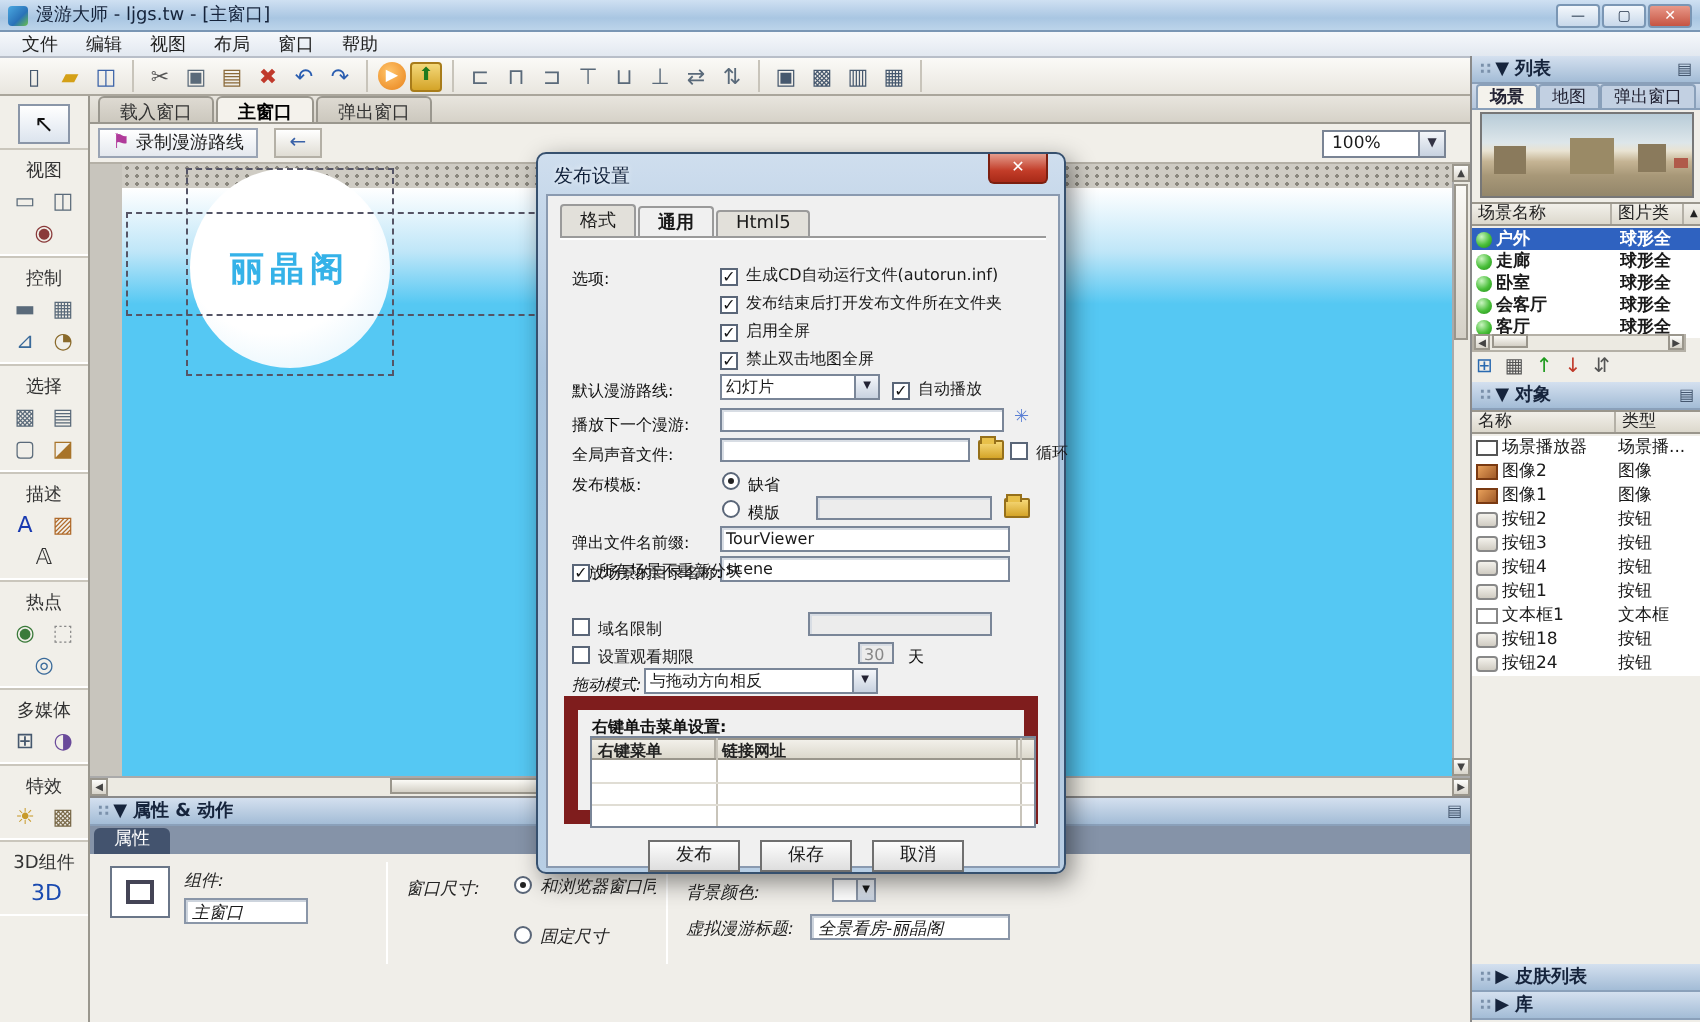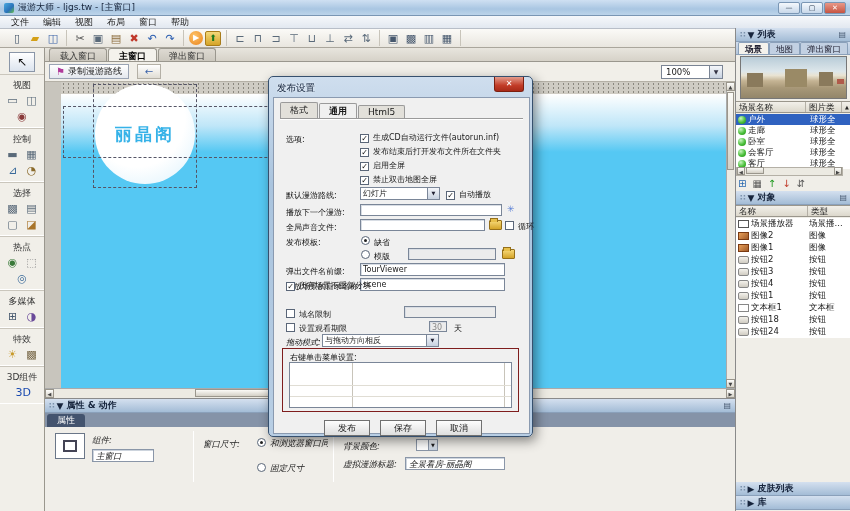--- a/index.html
+++ b/index.html
@@ -112,21 +112,21 @@
   .dfield.dis{background:#ececec;color:#888;}
   .combo{position:absolute;background:#fff;border:1px solid #7a8698;font-size:8px;padding:0 2px;line-height:11px;white-space:nowrap;}
   .combo .arw{position:absolute;right:0;top:0;bottom:0;width:12px;background:linear-gradient(#f4f6fa,#c8d2e0);border-left:1px solid #7a8698;text-align:center;font-size:5px;color:#223;line-height:11px;}
   .cb{position:absolute;width:9px;height:9px;background:#fff;border:1px solid #5a6678;font-size:8px;line-height:8px;text-align:center;color:#111;}
   .cb.on::after{content:"✓";}
   .cbrow .cb{position:static;display:inline-block;vertical-align:-1px;margin-right:4px;}
   .cbrow{position:absolute;font-size:8px;white-space:nowrap;}
   .folder{position:absolute;width:13px;height:10px;background:linear-gradient(#f6d878,#d4a428);border:1px solid #96701a;border-radius:1px;}
   .folder::before{content:"";position:absolute;left:0;top:-3px;width:6px;height:3px;background:#e8c04a;border:1px solid #96701a;border-bottom:none;}
   .sparkle{position:absolute;color:#5a7fd4;font-size:9px;}
-  #redbox{position:absolute;border:1px solid #7f1d1d;}
+  #redbox{position:absolute;border:7px solid #7f1d1d;font-weight:bold;}
   #rc-table{position:absolute;background:#fff;border:1px solid #7a8698;}
   #rc-table .tline{position:absolute;left:0;right:0;height:1px;background:#e0ddd4;}
   #rc-table .vline{position:absolute;top:0;bottom:0;width:1px;background:#c8c4ba;}
   .dlg-btn{position:absolute;width:46px;height:16px;background:linear-gradient(#fdfdfd,#dedede);border:1px solid #707070;font-size:9px;text-align:center;line-height:14px;}
 </style>
 </head>
 <body>
 
 <div id="app">
 
@@ -215,20 +215,29 @@
           <div class="sb-label">选择</div>
           <div class="sb-icons">
 
           <span class="sb-ic" style="color: rgb(90, 106, 122);">▩</span>
             <span class="sb-ic" style="color: rgb(90, 106, 122);">▤</span>
             <span class="sb-ic" style="color: rgb(90, 106, 122);">▢</span>
             <span class="sb-ic" style="color: rgb(168, 116, 42);">◪</span>
           </div>
         </div>
 
+        <div class="sb-sec">
+          <div class="sb-label">描述</div>
+          <div class="sb-icons">
+
+          <span class="sb-ic" style="color: rgb(26, 58, 176);">A</span>
+            <span class="sb-ic" style="color: rgb(176, 106, 42);">▨</span>
+            <span class="sb-ic" style="color: rgb(51, 51, 51);">𝔸</span>
+          </div>
+        </div>
 
         <div class="sb-sec">
           <div class="sb-label">热点</div>
           <div class="sb-icons">
 
           <span class="sb-ic" style="color: rgb(58, 122, 58);">◉</span>
             <span class="sb-ic" style="color: rgb(136, 136, 136);">⬚</span>
             <span class="sb-ic" style="color: rgb(58, 106, 154);">◎</span>
           </div>
         </div>
@@ -351,21 +360,21 @@
       <div class="bldg" style="left:6px;top:16px;width:16px;height:14px;"></div>
       <div class="bldg" style="left:44px;top:12px;width:22px;height:18px;background:#9a8a66;"></div>
       <div class="bldg" style="left:78px;top:15px;width:14px;height:14px;"></div>
       <div class="bldg" style="left:96px;top:22px;width:7px;height:5px;background:#b05a4a;"></div>
     </div>
     <div class="tbl-hd" style="position:absolute;left:0;top:73px;width:115px;">
       <span style="width:70px;">场景名称</span>
       <span style="flex:1;">图片类</span>
       <span style="width:9px;border:none;font-size:5px;">▲</span>
     </div>
-    <div style="position:absolute;left:0;top:86px;width:115px;">
+    <div style="position:absolute;left:0;top:86px;width:115px;font-weight:bold;">
 
         <div class="sc-row sel">
           <span class="ball"></span>
           <span class="sc-name">户外</span>
           <span class="sc-type">球形全</span>
         </div>
 
         <div class="sc-row">
           <span class="ball"></span>
           <span class="sc-name">走廊</span>
@@ -554,20 +563,25 @@
       <span class="cbrow" style="left:12px;top:225px;"><span class="cb"></span><span>设置观看期限</span></span>
       <span class="dfield dis" style="left:155px;top:223px;width:18px;height:11px;">30</span>
       <span class="dl" style="left:180px;top:225px;">天</span>
 
       <span class="dl" style="left:12px;top:239px;font-style:italic;">拖动模式:</span>
       <span class="combo" style="left:48px;top:236px;width:117px;height:13px;"><span>与拖动方向相反</span><span class="arw">▼</span></span>
 
       <div id="redbox" style="left:8px;top:250px;width:237px;height:64px;">
         <span class="dl" style="left:7px;top:3px;">右键单击菜单设置:</span>
         <div id="rc-table" style="left:6px;top:13px;width:223px;height:46px;">
+          <div class="tbl-hd" style="height:11px;font-size:8px;">
+            <span style="width:62px;">右键菜单</span>
+            <span style="flex:1;">链接网址</span>
+            <span style="width:8px;border:none;"></span>
+          </div>
           <div class="vline" style="left:62px;"></div>
             <div class="vline" style="left:214px;"></div>
           <div class="tline" style="top:22px;"></div>
             <div class="tline" style="top:33px;"></div>
         </div>
       </div>
 
       <div style="position:absolute;left:50px;top:322px;display:flex;gap:10px;">
 
       <span class="dlg-btn" style="position:relative;">发布</span>

